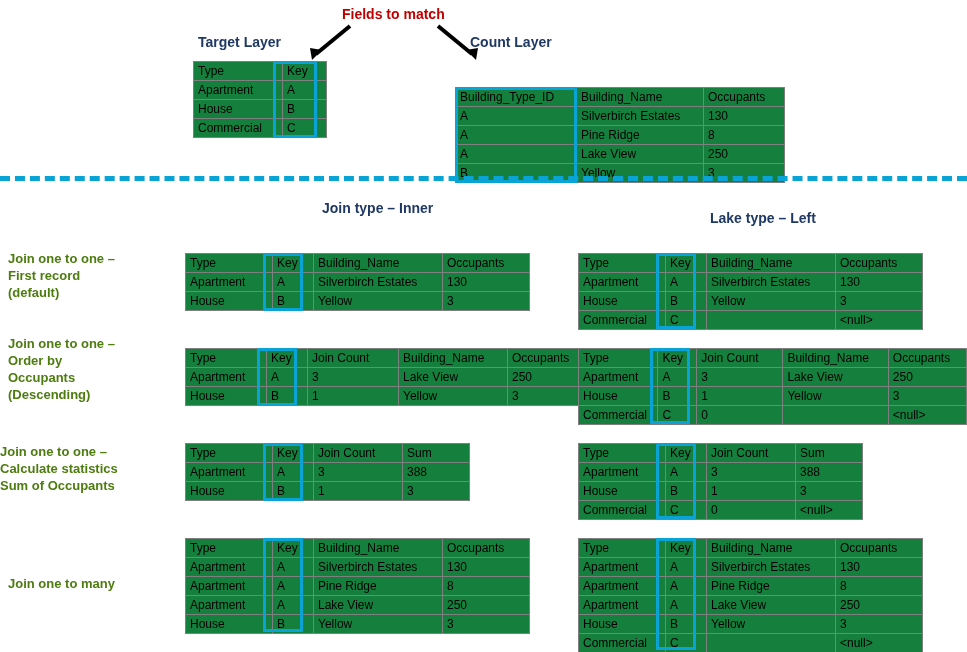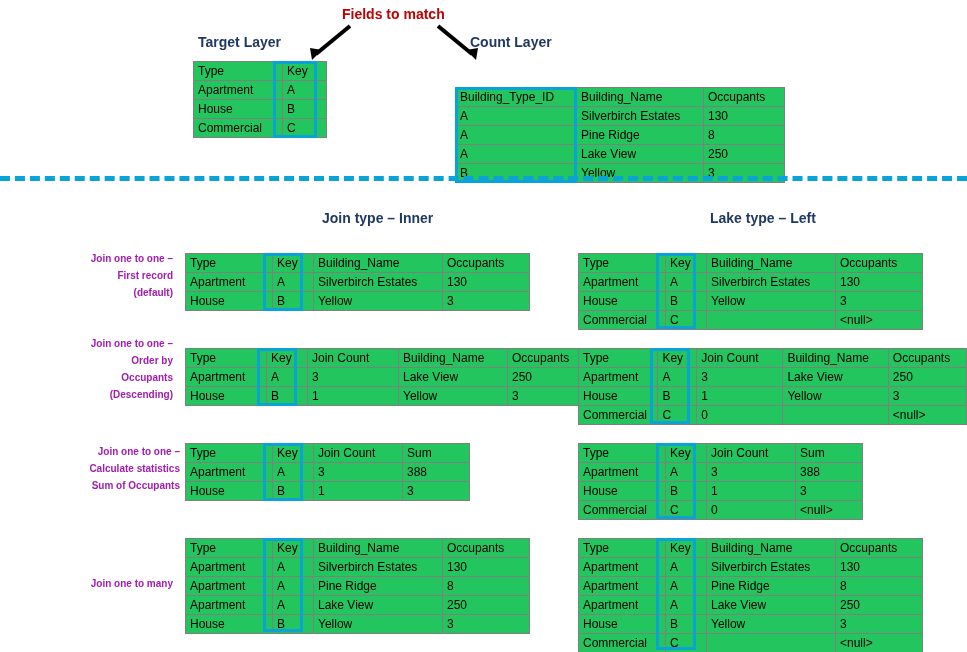--- a/index.html
+++ b/index.html
@@ -29,31 +29,31 @@
     white-space:nowrap;
   }
   .jointype{
     font-weight:bold;
     color:#1f3864;
     font-size:14px;
     white-space:nowrap;
   }
   .rowlabel{
     font-weight:bold;
-    color:#a21caf;
-    font-size:10px;
-    text-align:right;
+    color:#4d7c0f;
+    font-size:13px;
+    text-align:left;
     line-height:17px;
     white-space:pre-line;
   }
 
   
   table.t{
     border-collapse:collapse;
-    background:#22c55e;
+    background:#15803d;
     font-size:12px;
   }
   table.t th, table.t td{
     border:1px solid #7f7f7f;
     padding:1px 4px;
     text-align:left;
     font-weight:normal;
     white-space:nowrap;
     height:16px;
     line-height:15px;
@@ -153,21 +153,21 @@
         <td>Yellow</td>
         <td>3</td>
       </tr>
     </tbody>
   </table>
   <div class="keybox" style="left:0px;top:0px;width:122px;height:96px;"></div>
 </div>
 
 <div class="divider"></div>
 
-<div class="abs jointype" style="left:322px;top:210px;">Join type – Inner</div>
+<div class="abs jointype" style="left:322px;top:200px;">Join type – Inner</div>
 <div class="abs jointype" style="left:710px;top:210px;">Lake type – Left</div>
 
 <div class="abs rowlabel" style="left:8px;top:250px;width:165px;">Join one to one –
 First record
 (default)</div>
 <div class="abs rowlabel" style="left:8px;top:335px;width:165px;">Join one to one –
 Order by
 Occupants
 (Descending)</div>
 <div class="abs rowlabel" style="left:0px;top:443px;width:180px;">Join one to one –

